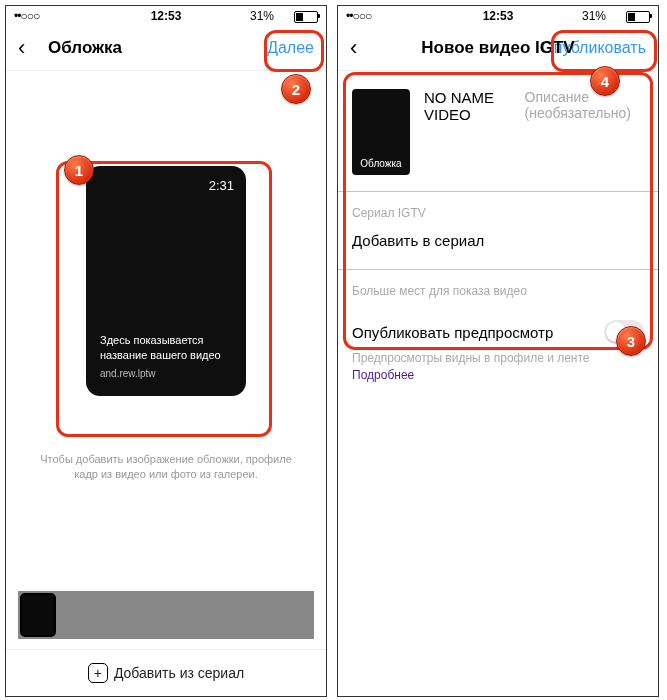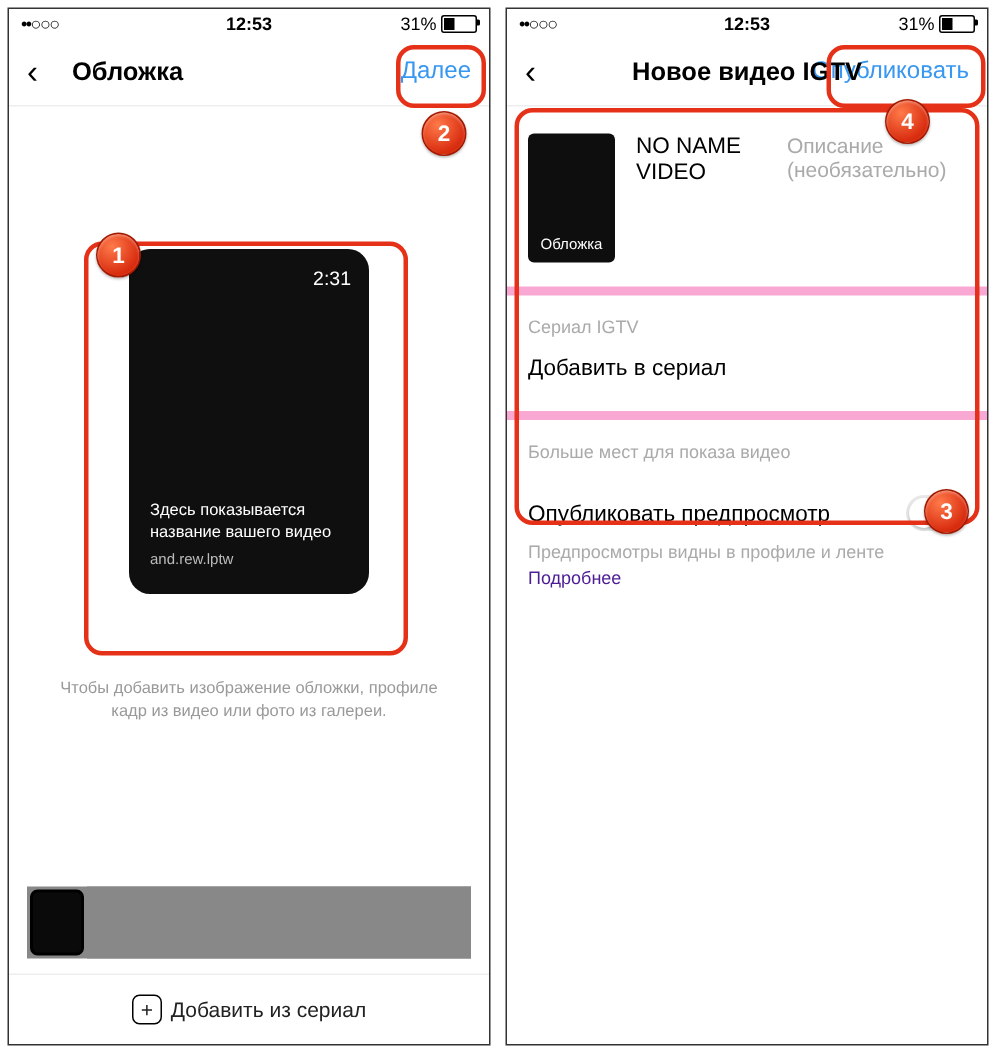--- a/index.html
+++ b/index.html
@@ -1,21 +1,21 @@
 <!DOCTYPE html>
 <html><head>
 <meta charset="utf-8">
 <style>
 body{margin:0;background:#fff;font-family:-apple-system,Helvetica,Arial,sans-serif;width:667px;height:700px;position:relative;overflow:hidden}
 .phones{display:flex;gap:10px;padding:5px}
 .phone{width:320px;height:690px;border:1px solid #333;position:relative;background:#fff;display:flex;flex-direction:column}
 .status{height:20px;display:flex;align-items:center;justify-content:space-between;padding:0 8px;font-size:12px;font-weight:500}
 .status .dots{letter-spacing:-1px}
 .status .time{position:absolute;left:50%;transform:translateX(-50%);font-weight:600}
-.status .right{display:flex;align-items:center;gap:3px}
+.status .right{display:flex;align-items:flex-end;gap:20px}
 .batt{width:22px;height:10px;border:1px solid #000;border-radius:2px;position:relative}
 .batt::after{content:"";position:absolute;right:-3px;top:2px;width:2px;height:4px;background:#000;border-radius:0 1px 1px 0}
 .batt-fill{position:absolute;left:1px;top:1px;bottom:1px;width:30%;background:#000}
 .nav{height:44px;display:flex;align-items:center;padding:0 12px;border-bottom:1px solid #eee;position:relative}
 .nav .back{font-size:22px;color:#000;width:20px}
 .nav .title{font-size:17px;font-weight:600;margin-left:10px}
 .nav .title.center{position:absolute;left:50%;transform:translateX(-50%);margin:0}
 .nav .action{margin-left:auto;color:#3897f0;font-size:16px;font-weight:400}
 .content{flex:1;display:flex;flex-direction:column;overflow:hidden}
 .cover-area{flex:1;display:flex;flex-direction:column;align-items:center;justify-content:flex-start;padding-top:95px}
@@ -31,21 +31,21 @@
 .add-gallery .plus{width:18px;height:18px;border:1.8px solid #000;border-radius:5px;display:flex;align-items:center;justify-content:center;font-size:14px;line-height:14px}
 
 .meta{display:flex;padding:18px 14px 10px;gap:14px}
 .mini-cover{width:58px;height:80px;background:#0e0e0e;border-radius:4px;display:flex;align-items:flex-end;justify-content:center;color:#fff;font-size:10px;padding-bottom:6px}
 .fields{flex:1;display:flex;flex-direction:row;gap:18px}
 .fields .ttl{font-size:15px;color:#000}
 .fields .desc{font-size:14px;color:#aaa}
 .sec{padding:10px 14px}
 .sec .label{font-size:12px;color:#aaa;margin-bottom:8px}
 .sec .row{font-size:15px;color:#000;padding:4px 0}
-.sec.divider{border-top:6px solid #f9a8d4;margin-top:6px;padding-top:14px}
+.sec.divider{border-top:1px solid #f9a8d4;margin-top:6px;padding-top:14px}
 .toggle-row{display:flex;align-items:center;justify-content:space-between;padding:4px 14px}
 .toggle{width:40px;height:24px;background:#e8e8e8;border-radius:12px;position:relative}
 .toggle::after{content:"";position:absolute;width:20px;height:20px;background:#fff;border-radius:50%;top:2px;left:2px;box-shadow:0 1px 2px rgba(0,0,0,.2)}
 .sub{font-size:12px;color:#aaa;padding:2px 14px;line-height:1.4}
 .link{color:#4c1d95}
 
 .hl{position:absolute;border:3px solid #e53118;border-radius:12px;pointer-events:none}
 .badge{position:absolute;width:28px;height:28px;border-radius:50%;background:radial-gradient(circle at 35% 30%,#ff7a4a,#d82c0f 70%);border:1px solid #a01900;display:flex;align-items:center;justify-content:center;color:#fff;font-weight:700;font-size:15px;box-shadow:inset 0 1px 2px rgba(255,255,255,.4),0 1px 2px rgba(0,0,0,.3);pointer-events:none}
 </style>
 </head>

